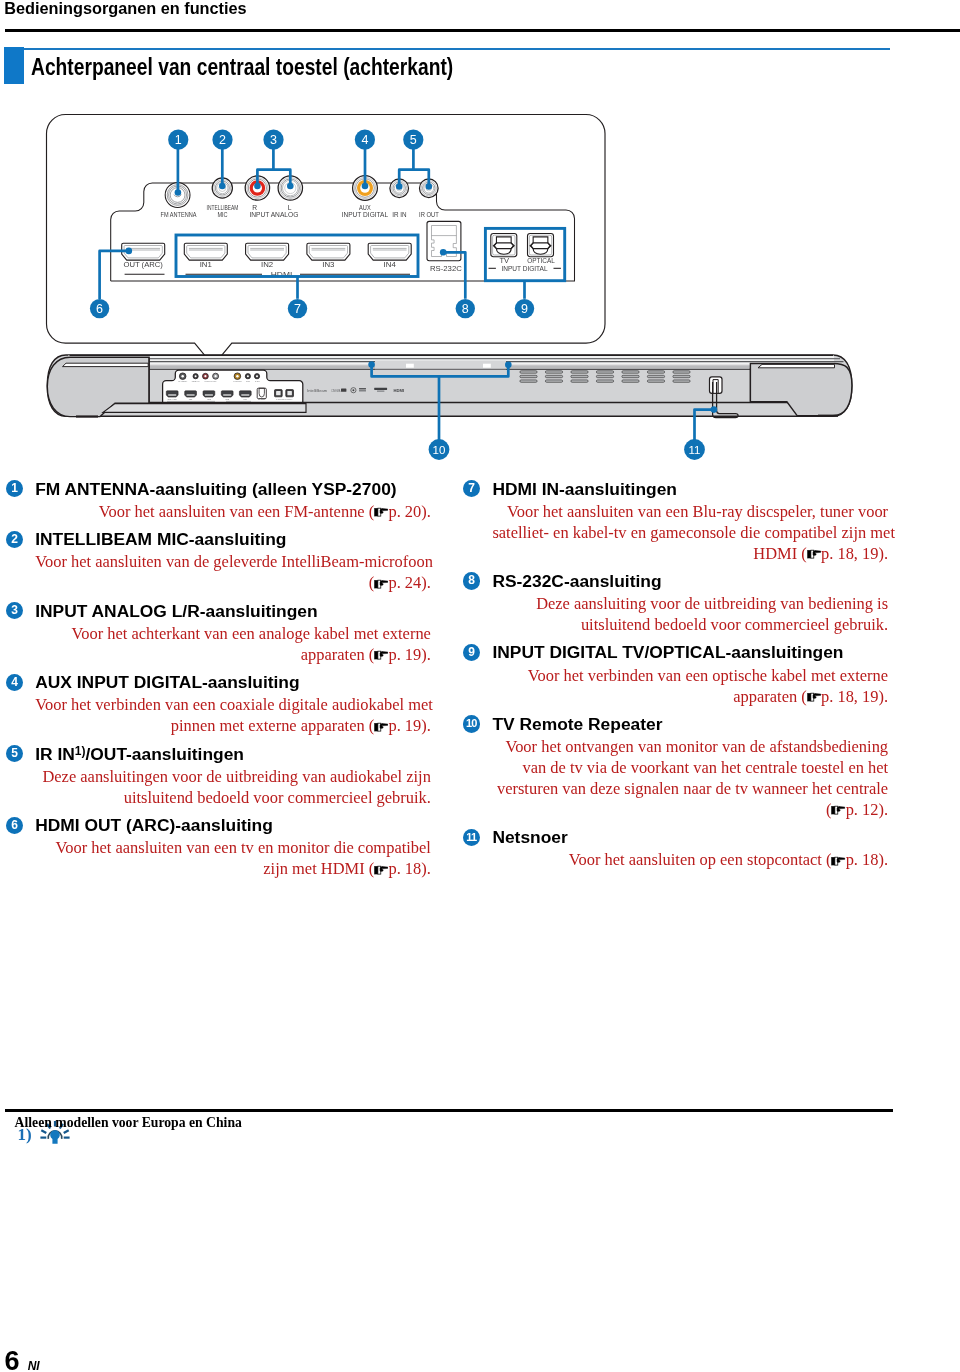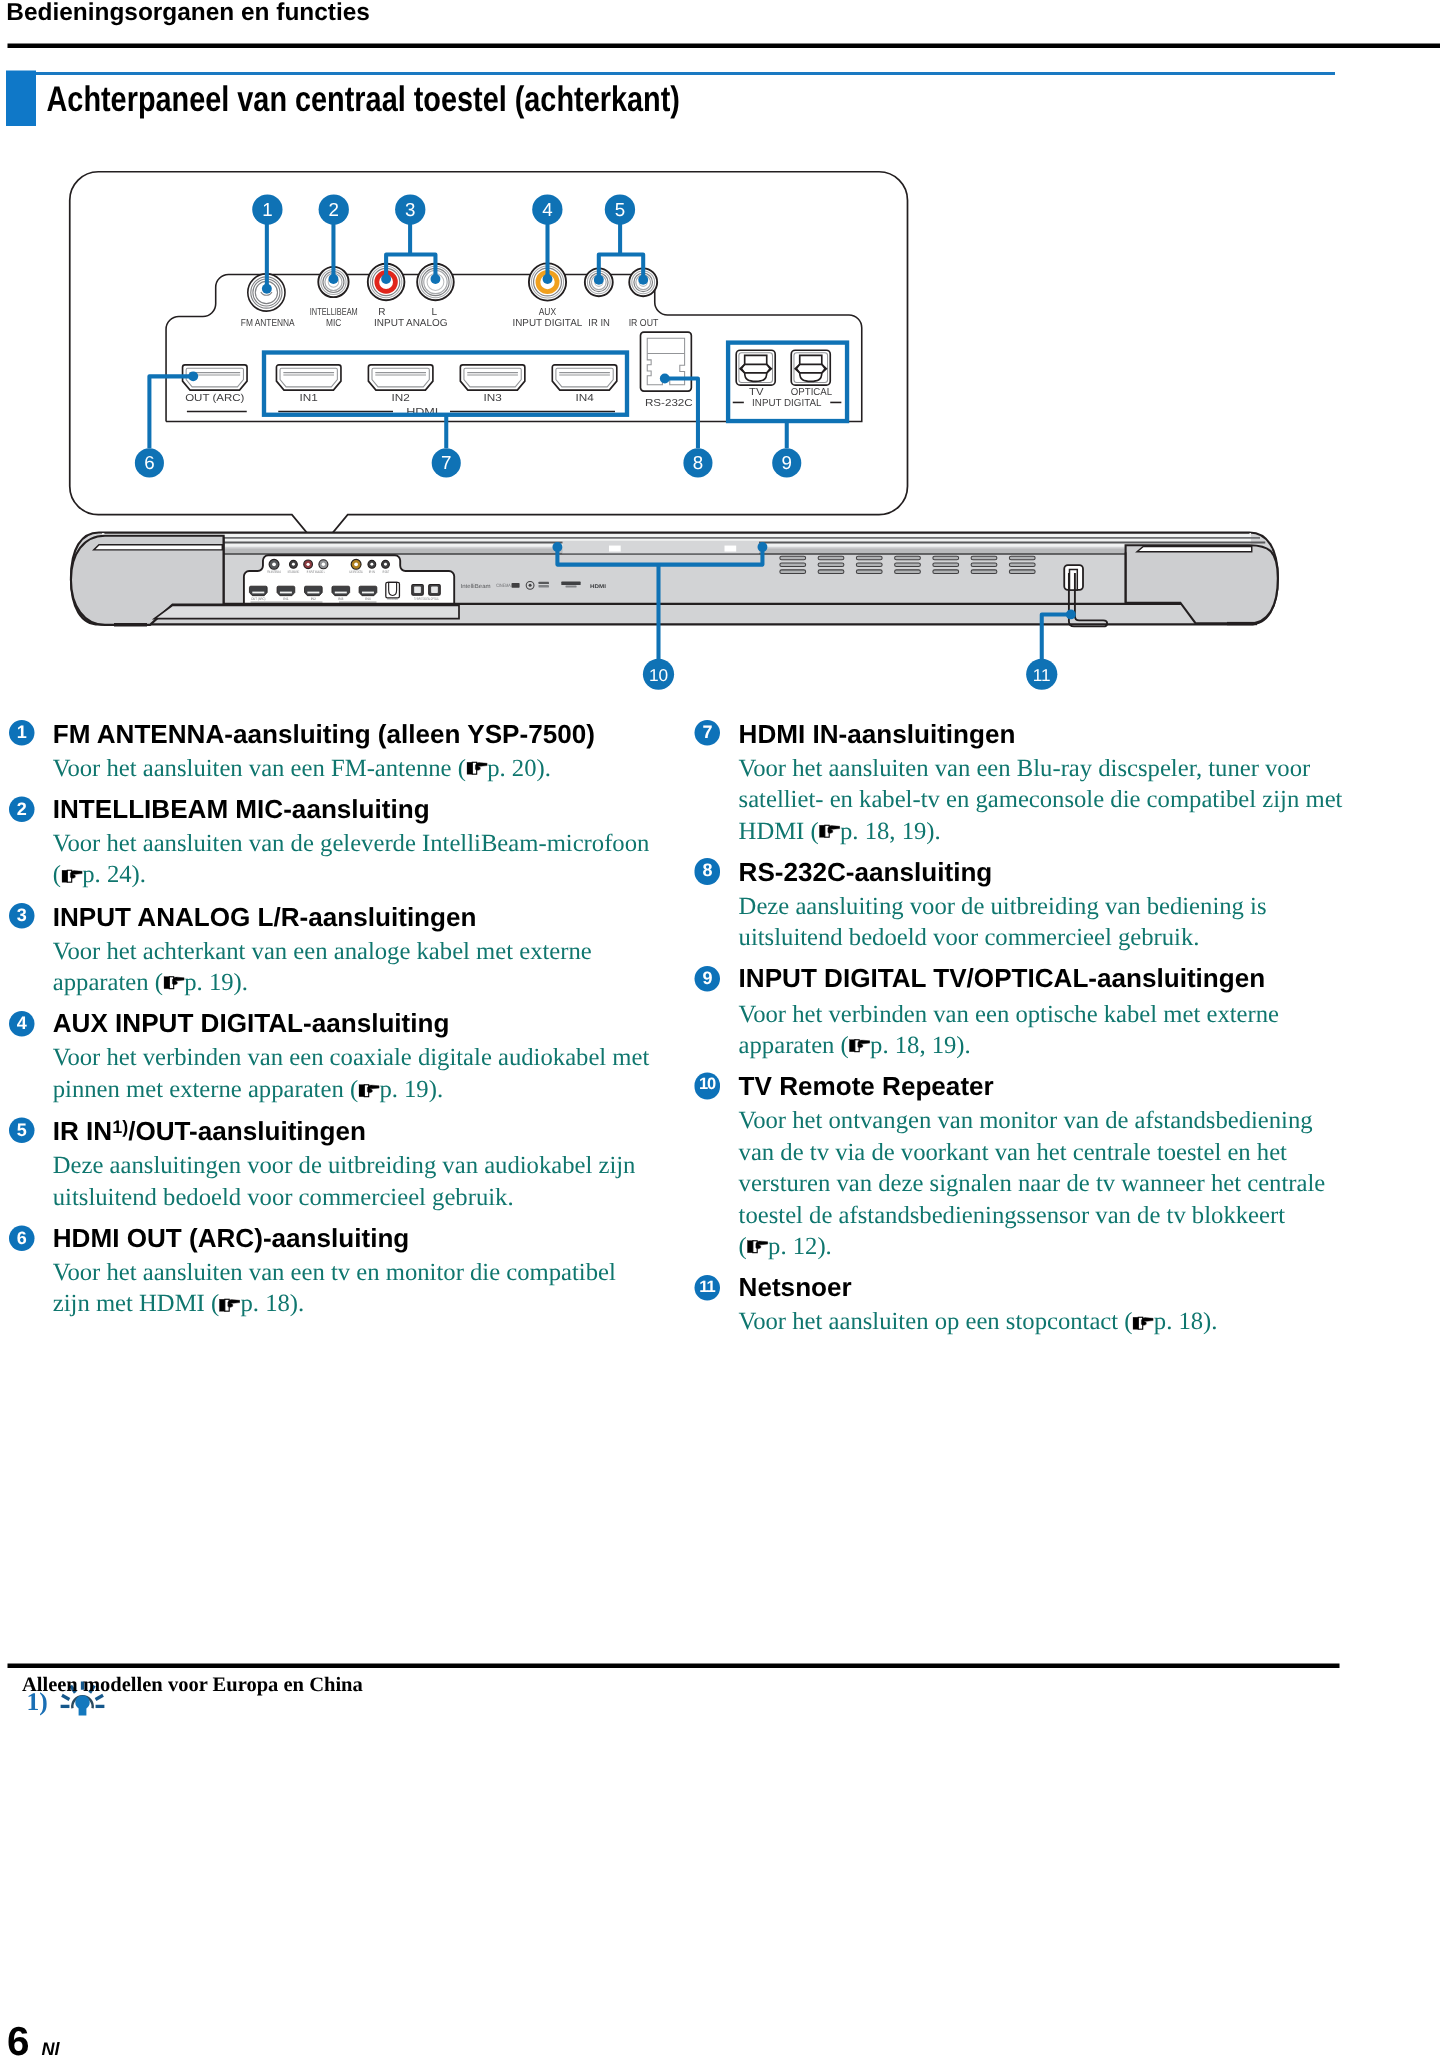--- a/index.html
+++ b/index.html
@@ -21,21 +21,21 @@
 
   
   .cols{position:absolute;left:0;top:478.5px;width:960px;}
   .col{position:absolute;top:0;}
   .colL{left:5.9px;width:425px;}
   .colR{left:463.1px;width:425px;}
   .item{position:relative;margin:0 0 6.4px 0;padding-left:29.3px;}
   .num{position:absolute;left:0;top:1.5px;width:17.2px;height:17.2px;border-radius:50%;background:#0d72b9;color:#fff;font-family:"Liberation Sans",sans-serif;font-weight:bold;font-size:12px;line-height:17.4px;text-align:center;}
   .num.wide{font-size:11px;letter-spacing:-0.7px;text-indent:-0.7px;}
   .it-title{font-family:"Liberation Sans",sans-serif;font-weight:bold;font-size:17.4px;color:#000;line-height:21.65px;letter-spacing:0px;margin:0;white-space:nowrap;}
-  .it-body{font-family:"Liberation Serif",serif;font-size:16.45px;color:#0f766e;line-height:20.92px;margin:1.6px 0 0 0;letter-spacing:0px;}
+  .it-body{font-family:"Liberation Serif",serif;font-size:16.45px;color:#b91c1c;line-height:20.92px;margin:1.6px 0 0 0;letter-spacing:0px;text-align:right;}
   .it-body .ln{display:block;white-space:nowrap;}
   .sup{font-size:12px;line-height:0;position:relative;top:-5px;}
   svg.hand{vertical-align:-0.5px;}
 
   
   .fn-rule{position:absolute;left:5px;top:1109.3px;width:888px;height:2.4px;background:#000;}
   .fn-mark{position:absolute;left:17.6px;top:1124.6px;font-family:"Liberation Serif",serif;font-size:17px;color:#1a6fb5;font-weight:bold;}
   .fn-icon{position:absolute;left:39.6px;top:1119.6px;}
   .fn-text{position:absolute;left:14.6px;top:1115px;font-family:"Liberation Serif",serif;font-weight:bold;font-size:13.7px;color:#000;letter-spacing:0px;}
   .pagenum{position:absolute;left:4.6px;top:1348px;font-family:"Liberation Sans",sans-serif;font-weight:bold;font-size:27px;color:#000;line-height:26px;}
@@ -376,21 +376,21 @@
 <g>
           <circle class="cnum" cx="694.5" cy="349.5" r="10.4"></circle>
           <text class="cnt" x="694.5" y="353.8" style="font-size:11.5px">11</text>
         </g>
 </svg></div>
 
   <div class="cols">
     <div class="col colL" id="colL">
         <div class="item">
           <div class="num">1</div>
-          <div class="it-title">FM ANTENNA-aansluiting (alleen YSP-7500)</div>
+          <div class="it-title">FM ANTENNA-aansluiting (alleen YSP-2700)</div>
           <div class="it-body">
             <span class="ln">Voor het aansluiten van een FM-antenne (<svg class="hand" width="14.2" height="10" viewBox="0 0 48 34">
                 <rect x="1" y="4" width="13" height="27" fill="#000"></rect>
                 <rect x="13" y="4" width="10" height="27" fill="#fff" stroke="#000" stroke-width="2.5"></rect>
                 <path d="M20 10 q4 -7 12 -5 l15 1.5 v5 l-15 1.5 q-4 0 -6 -0.5 q3 2 5 3.5 l0 4 q-2 1.5 -5 2 q-4 0.5 -6 -2 z" fill="#000"></path>
               </svg>p. 20).</span>
           </div>
         </div>
         <div class="item">
           <div class="num">2</div>
@@ -483,21 +483,20 @@
               </svg>p. 18, 19).</span>
           </div>
         </div>
         <div class="item">
           <div class="num wide">10</div>
           <div class="it-title">TV Remote Repeater</div>
           <div class="it-body">
             <span class="ln">Voor het ontvangen van monitor van de afstandsbediening</span>
             <span class="ln">van de tv via de voorkant van het centrale toestel en het</span>
             <span class="ln">versturen van deze signalen naar de tv wanneer het centrale</span>
-            <span class="ln">toestel de afstandsbedieningssensor van de tv blokkeert</span>
             <span class="ln">(<svg class="hand" width="14.2" height="10" viewBox="0 0 48 34">
                 <rect x="1" y="4" width="13" height="27" fill="#000"></rect>
                 <rect x="13" y="4" width="10" height="27" fill="#fff" stroke="#000" stroke-width="2.5"></rect>
                 <path d="M20 10 q4 -7 12 -5 l15 1.5 v5 l-15 1.5 q-4 0 -6 -0.5 q3 2 5 3.5 l0 4 q-2 1.5 -5 2 q-4 0.5 -6 -2 z" fill="#000"></path>
               </svg>p. 12).</span>
           </div>
         </div>
         <div class="item">
           <div class="num wide">11</div>
           <div class="it-title">Netsnoer</div>

